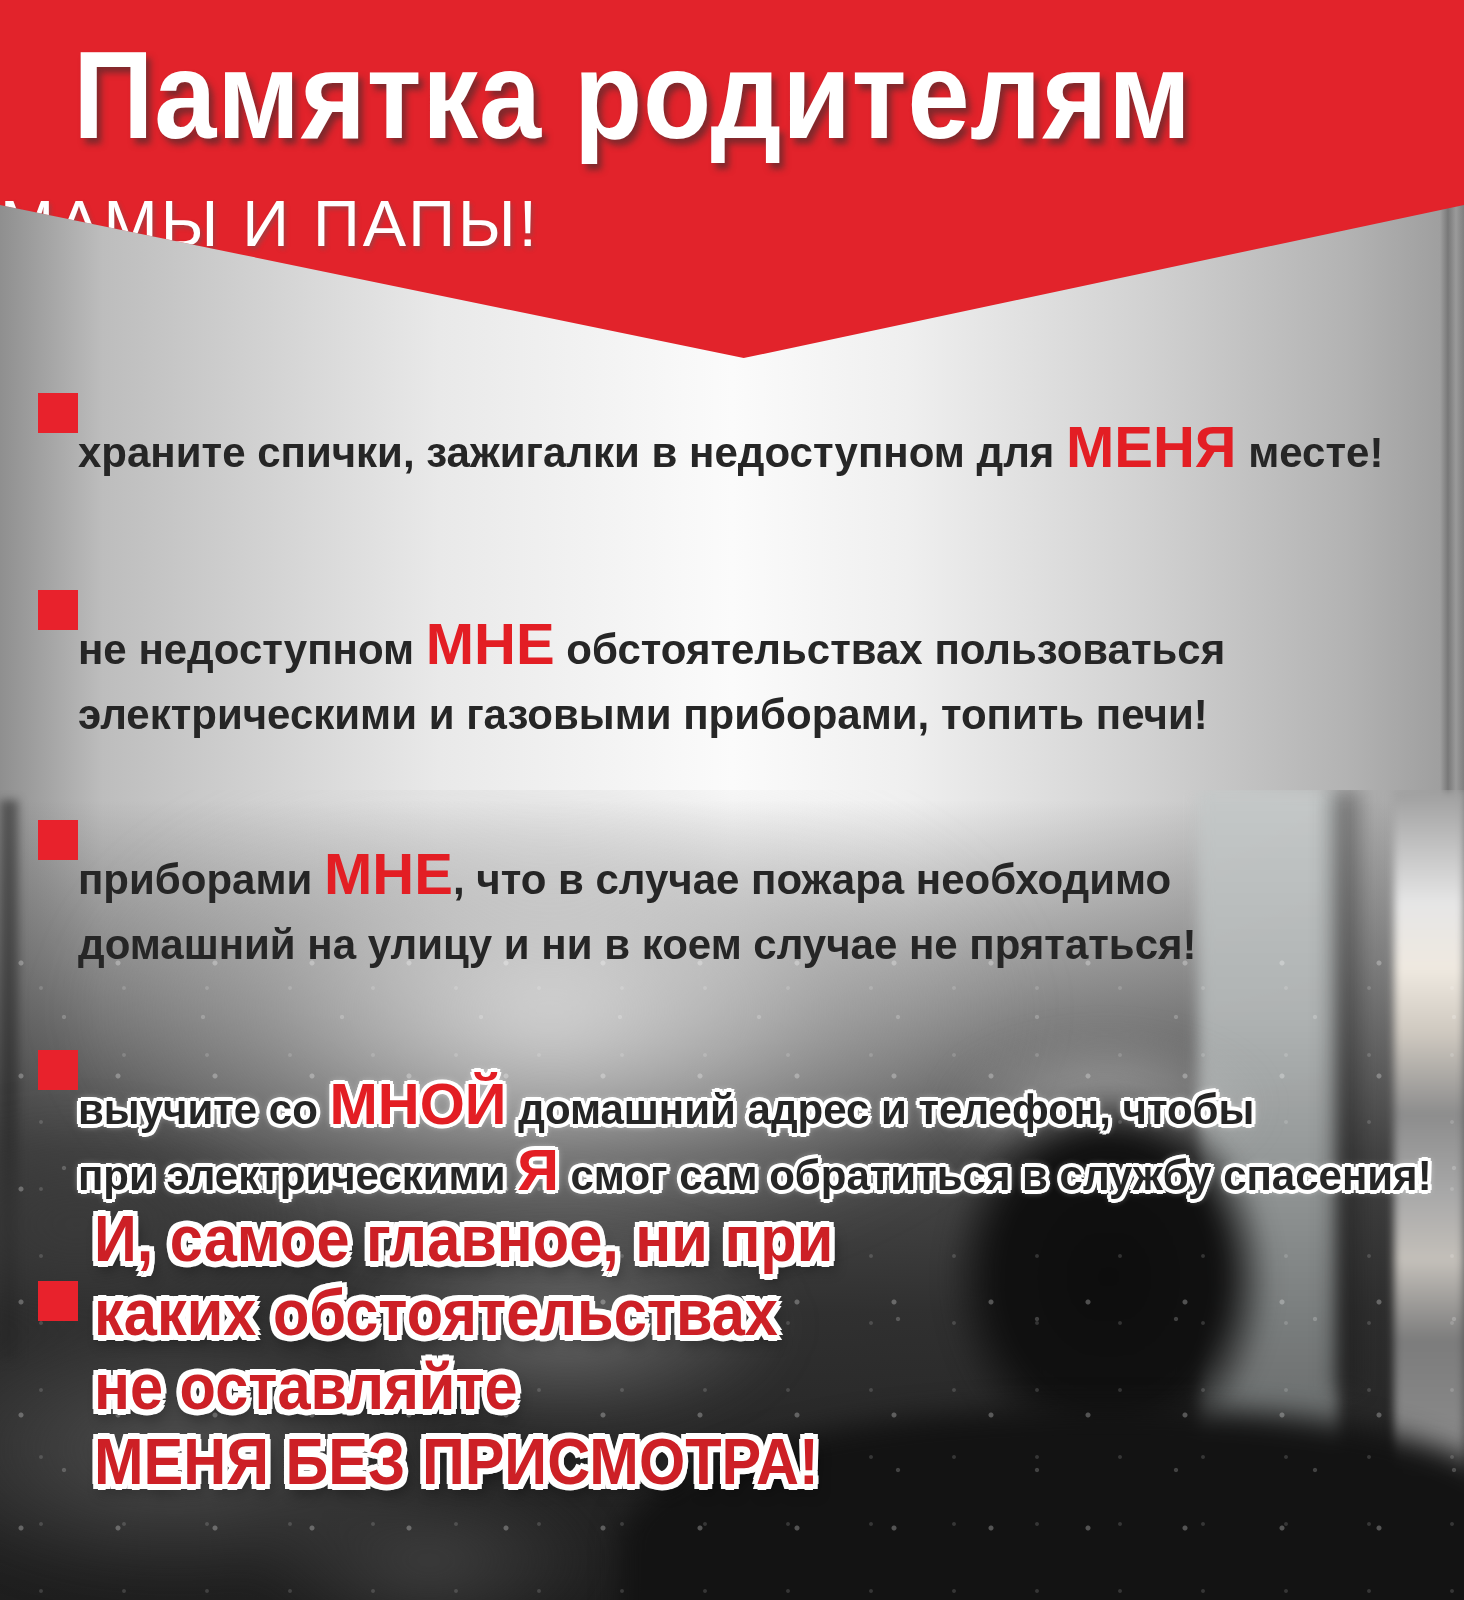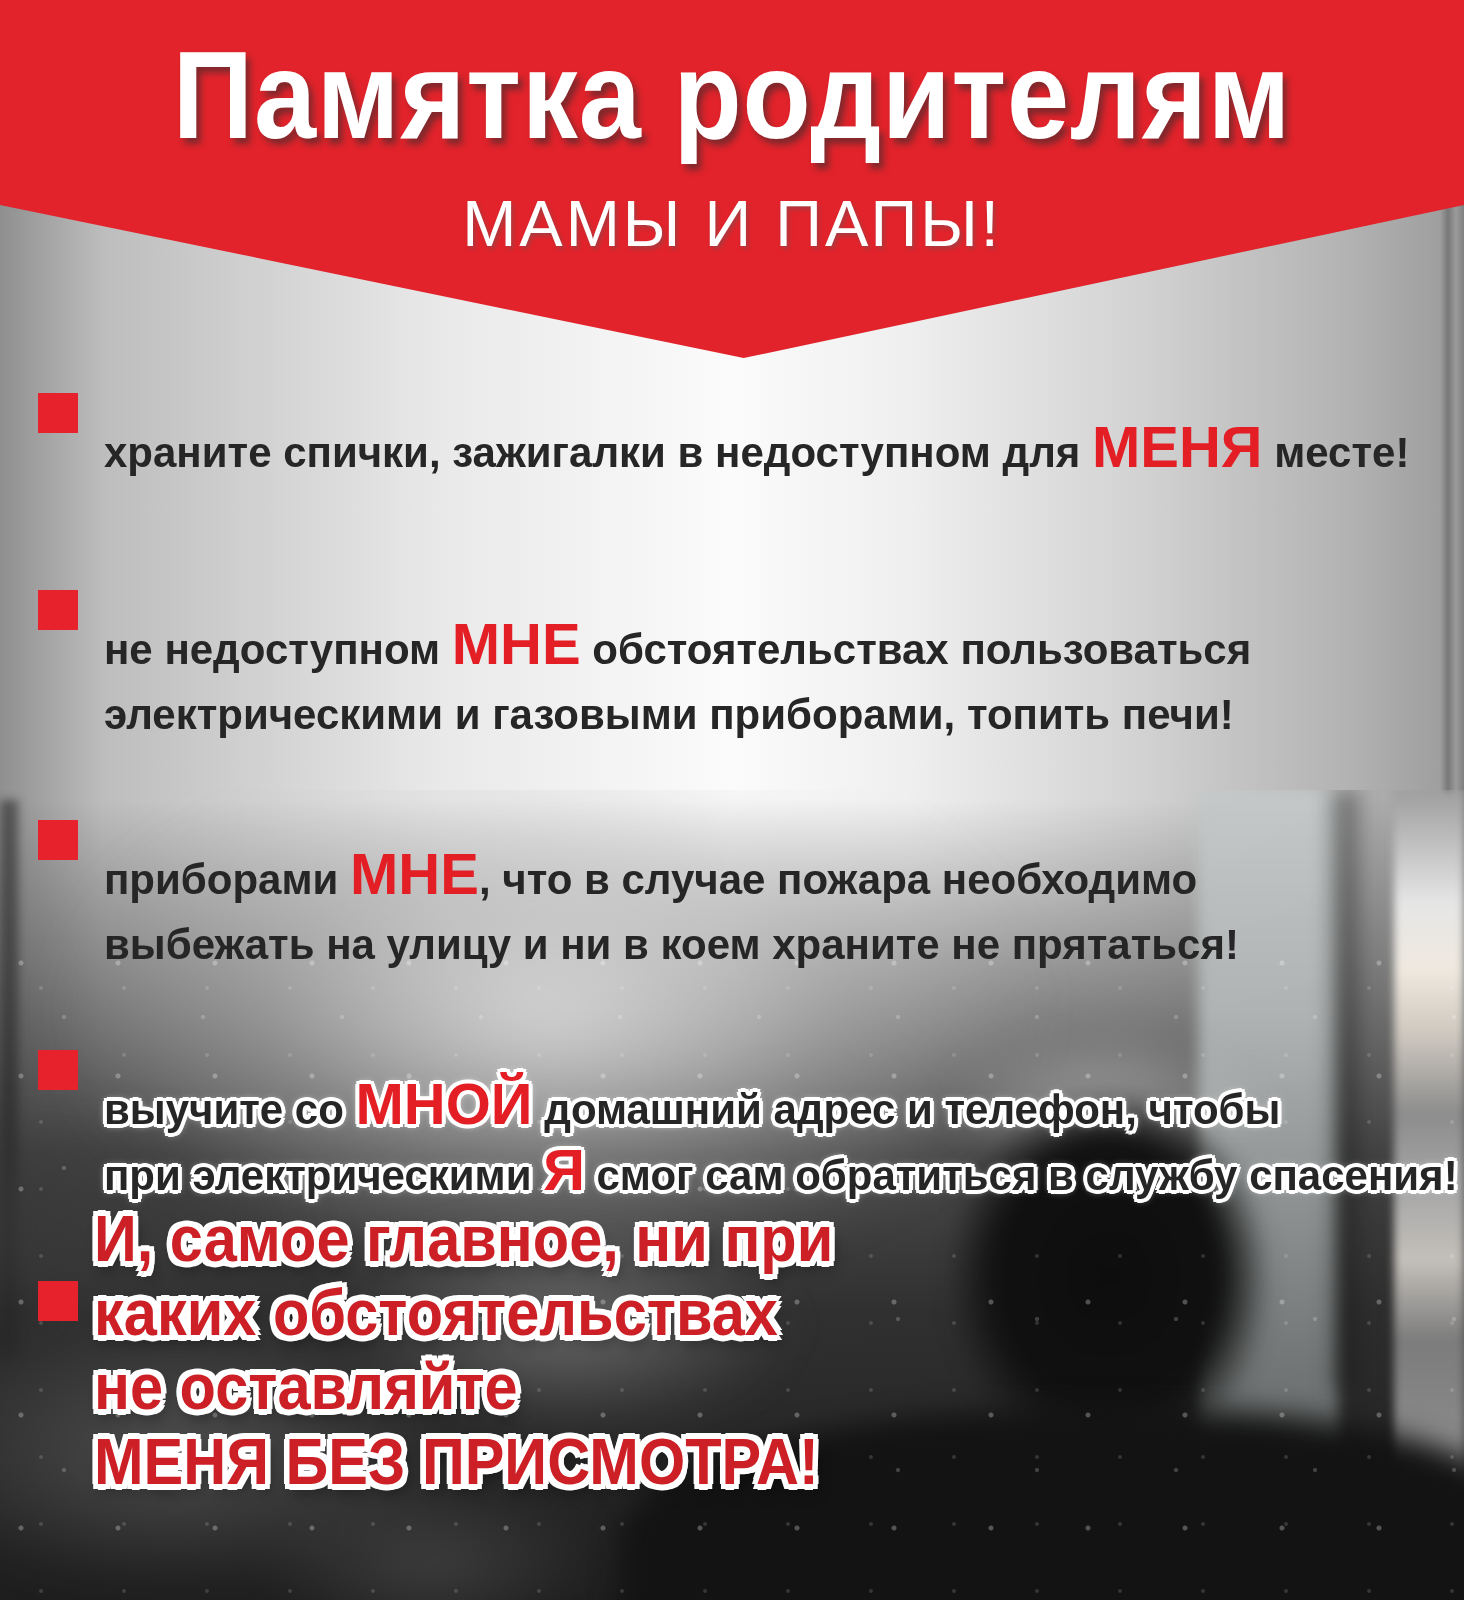--- a/index.html
+++ b/index.html
@@ -48,42 +48,42 @@
     background-image:
       radial-gradient(circle at 21px 33px,rgba(255,255,255,.55) 0 2px,transparent 3px),
       radial-gradient(circle at 64px 87px,rgba(255,255,255,.4) 0 1.6px,transparent 2.6px),
       radial-gradient(circle at 41px 58px,rgba(255,255,255,.3) 0 1.4px,transparent 2.4px);
     background-size:97px 113px,139px 151px,83px 67px;}
   
   .banner{
     position:absolute;left:0;top:0;width:1464px;height:362px;z-index:3;
     background:var(--banner-red,#e2232b);
     clip-path:polygon(0 0,100% 0,100% 56.6%,50.8% 98.9%,0 56.6%);
-    text-align:center;color:#fff;
+    text-align:left;color:#fff;
   }
   .title{
     margin:0;position:absolute;left:0;right:0;top:30px;
     font-size:124px;font-weight:700;letter-spacing:1px;line-height:1.05;
     transform:scaleX(.9);transform-origin:center top;
     text-shadow:5px 6px 7px rgba(45,45,45,.55);
     white-space:nowrap;
   }
   .subtitle{
     position:absolute;left:0;right:0;top:188px;
     font-size:65px;font-weight:400;letter-spacing:3px;line-height:1.1;
     text-shadow:2px 3px 4px rgba(90,90,90,.45);
     white-space:nowrap;
   }
   
   .bullets{position:absolute;left:38px;top:378px;width:1400px;z-index:2;}
   .bullet{display:flex;align-items:flex-start;margin-bottom:16px;}
   .bullet.gap-lg{margin-bottom:48px;}
   .sq{flex:none;width:40px;height:40px;margin-top:15px;background:var(--bullet-red,#e8222c);}
   .bullet-text{
-    margin-left:26px;font-size:42px;line-height:1.55;font-weight:700;
+    font-size:42px;line-height:1.55;font-weight:700;
     color:var(--text-dark,#262626);white-space:nowrap;letter-spacing:0;
   }
   .bullet-text .accent{
     color:var(--accent-red,#e31e24);font-size:58px;font-weight:700;line-height:0;
   }
   .bullet.halo .bullet-text{
     text-shadow:
       -3px -3px 0 #fff,3px -3px 0 #fff,-3px 3px 0 #fff,3px 3px 0 #fff,
       -4px 0 0 #fff,4px 0 0 #fff,0 -4px 0 #fff,0 4px 0 #fff,
       0 0 8px #fff;
@@ -127,21 +127,21 @@
     <div class="bullet gap-lg">
       <div class="sq"></div>
       <p class="bullet-text"><span>храните спички, зажигалки в недоступном для </span><span class="accent">МЕНЯ</span><span> месте!</span></p>
     </div>
     <div class="bullet">
       <div class="sq"></div>
       <p class="bullet-text"><span>не недоступном </span><span class="accent">МНЕ</span><span> обстоятельствах пользоваться</span><br><span>электрическими и газовыми приборами, топить печи!</span></p>
     </div>
     <div class="bullet">
       <div class="sq"></div>
-      <p class="bullet-text"><span>приборами </span><span class="accent">МНЕ</span><span>, что в случае пожара необходимо</span><br><span>выбежать на улицу и ни в коем храните не прятаться!</span></p>
+      <p class="bullet-text"><span>приборами </span><span class="accent">МНЕ</span><span>, что в случае пожара необходимо</span><br><span>домашний на улицу и ни в коем случае не прятаться!</span></p>
     </div>
     <div class="bullet halo">
       <div class="sq"></div>
       <p class="bullet-text"><span>выучите со </span><span class="accent">МНОЙ</span><span>  домашний адрес и телефон, чтобы</span><br><span>при электрическими </span><span class="accent">Я</span><span> смог сам обратиться в службу спасения!</span></p>
     </div>
     <div class="bullet halo">
       <div class="sq"></div>
     </div>
   </main>
 

